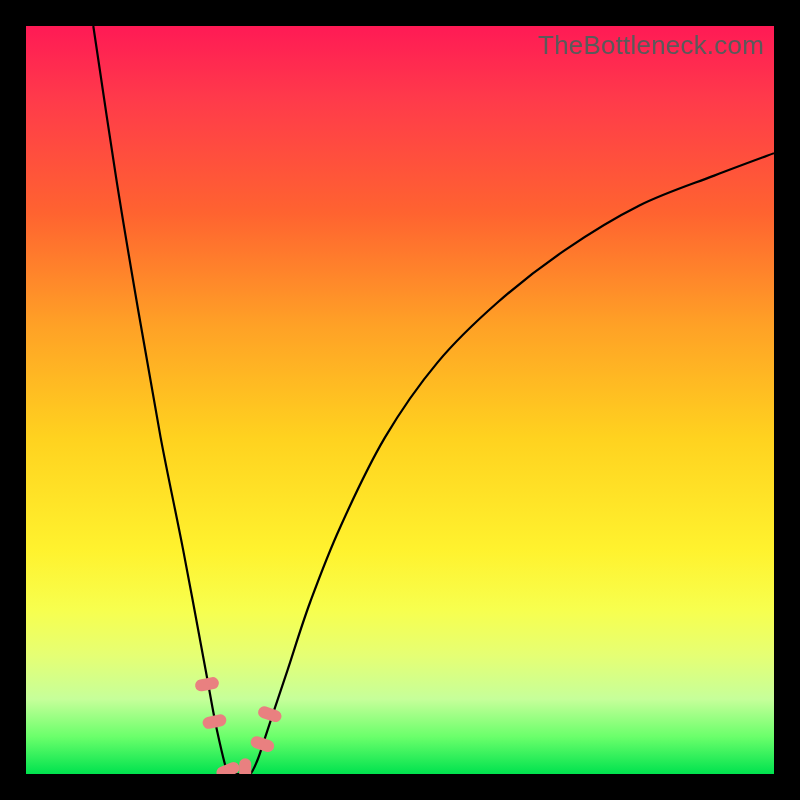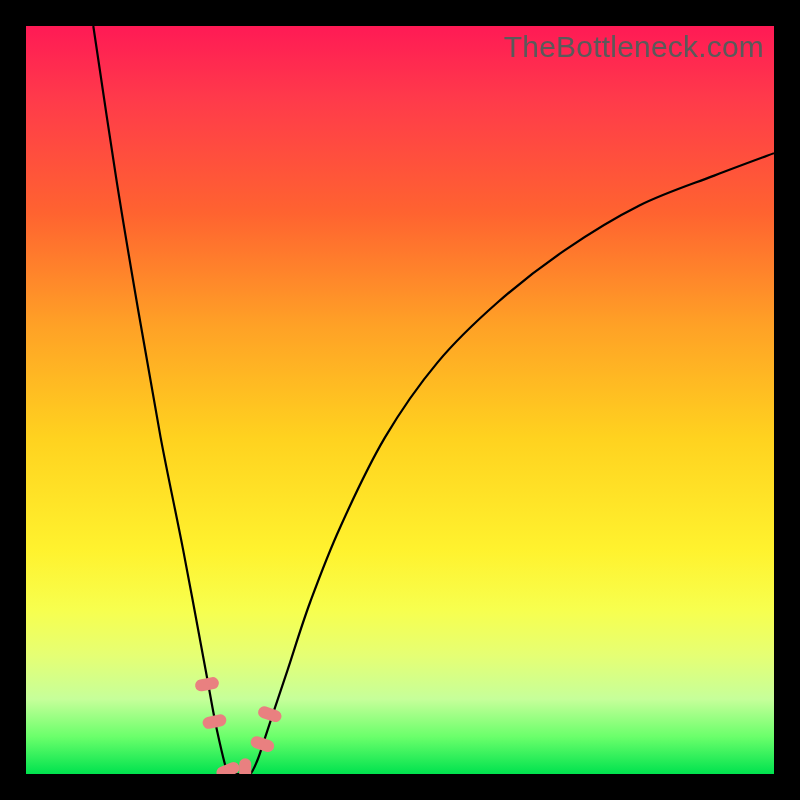--- a/index.html
+++ b/index.html
@@ -22,21 +22,21 @@
       #e6ff73 84%,
       #c6ff9a 90%,
       #6bff6b 95%,
       #00e24e 100%);
   }
   .watermark {
     position: absolute;
     top: 4px;
     right: 10px;
     color: #5a5a5a;
-    font-size: 30px;
+    font-size: 26px;
     letter-spacing: 0.2px;
     font-weight: 500;
     z-index: 5;
   }
   svg { position: absolute; left: 0; top: 0; }
   .curve { fill: none; stroke: #000; stroke-width: 2.2; }
   .marker { fill: #e98080; }
 </style>
 </head>
 <body>

